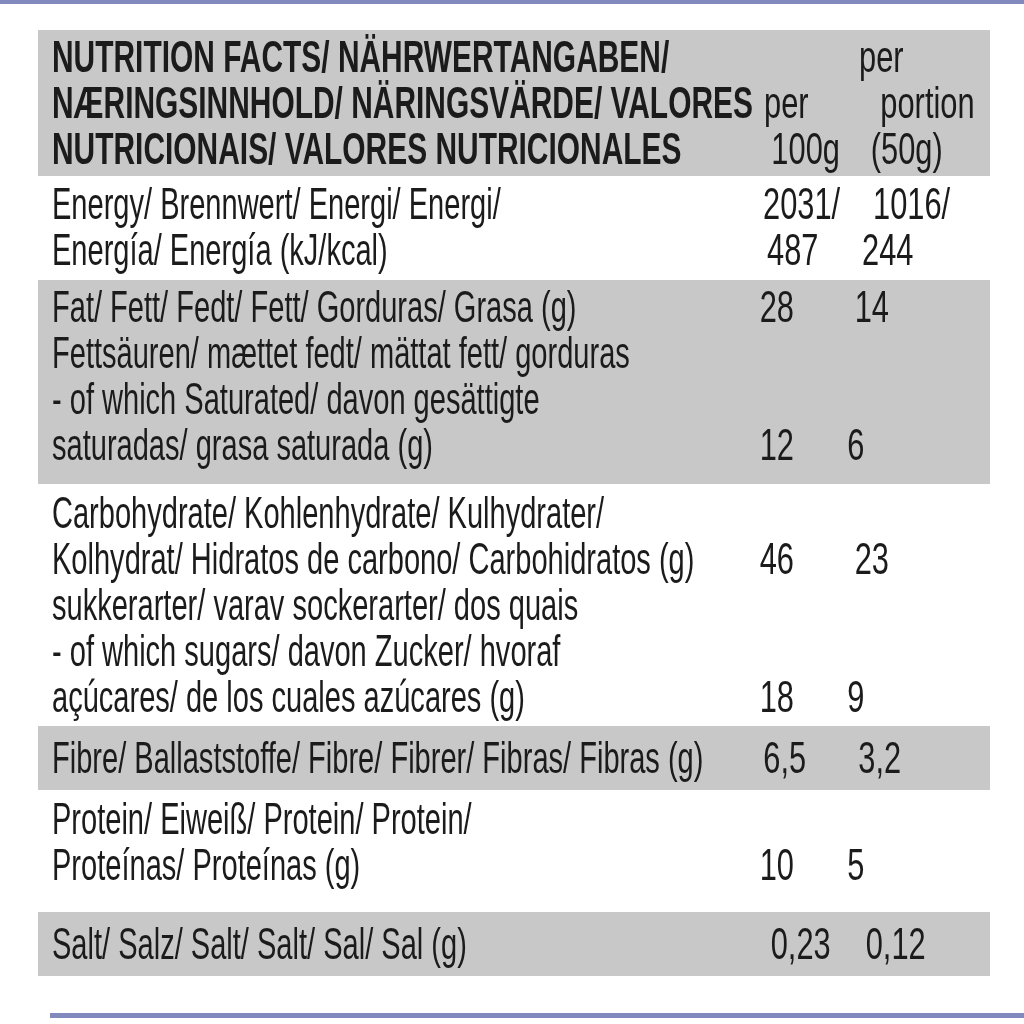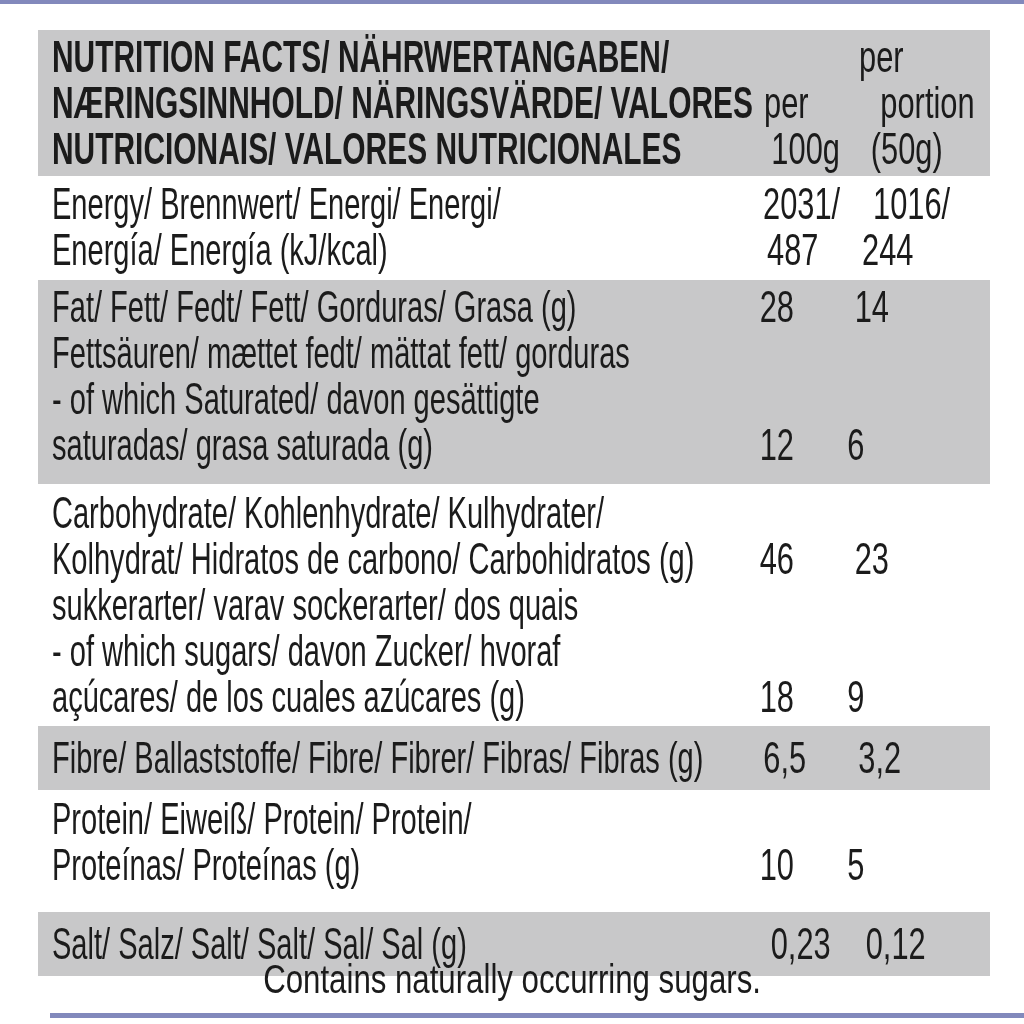--- a/index.html
+++ b/index.html
@@ -180,18 +180,15 @@
       </div>
       <div class="band shaded" data-name="row-salt">
         <div class="tline" data-name="table-line">
           <span class="lbl" data-name="row-label"><span data-name="row-label-text">Salt/ Salz/ Salt/ Salt/ Sal/ Sal (g)</span></span>
           <span class="val v1" data-name="value-per-100g"><span data-name="value-per-100g-text">0,23</span></span>
           <span class="val v2" data-name="value-per-portion"><span data-name="value-per-portion-text">0,12</span></span>
         </div>
       </div>
     </div>
 
-  <div class="footer-note" data-name="footer-note">
-    <span data-name="footer-note-text">Contains naturally occurring sugars.</span>
-  </div>
 
   <div class="accent-bottom" data-name="bottom-border-line" style="background: rgb(130, 137, 188);"></div>
 </div>
 
 </body></html>

